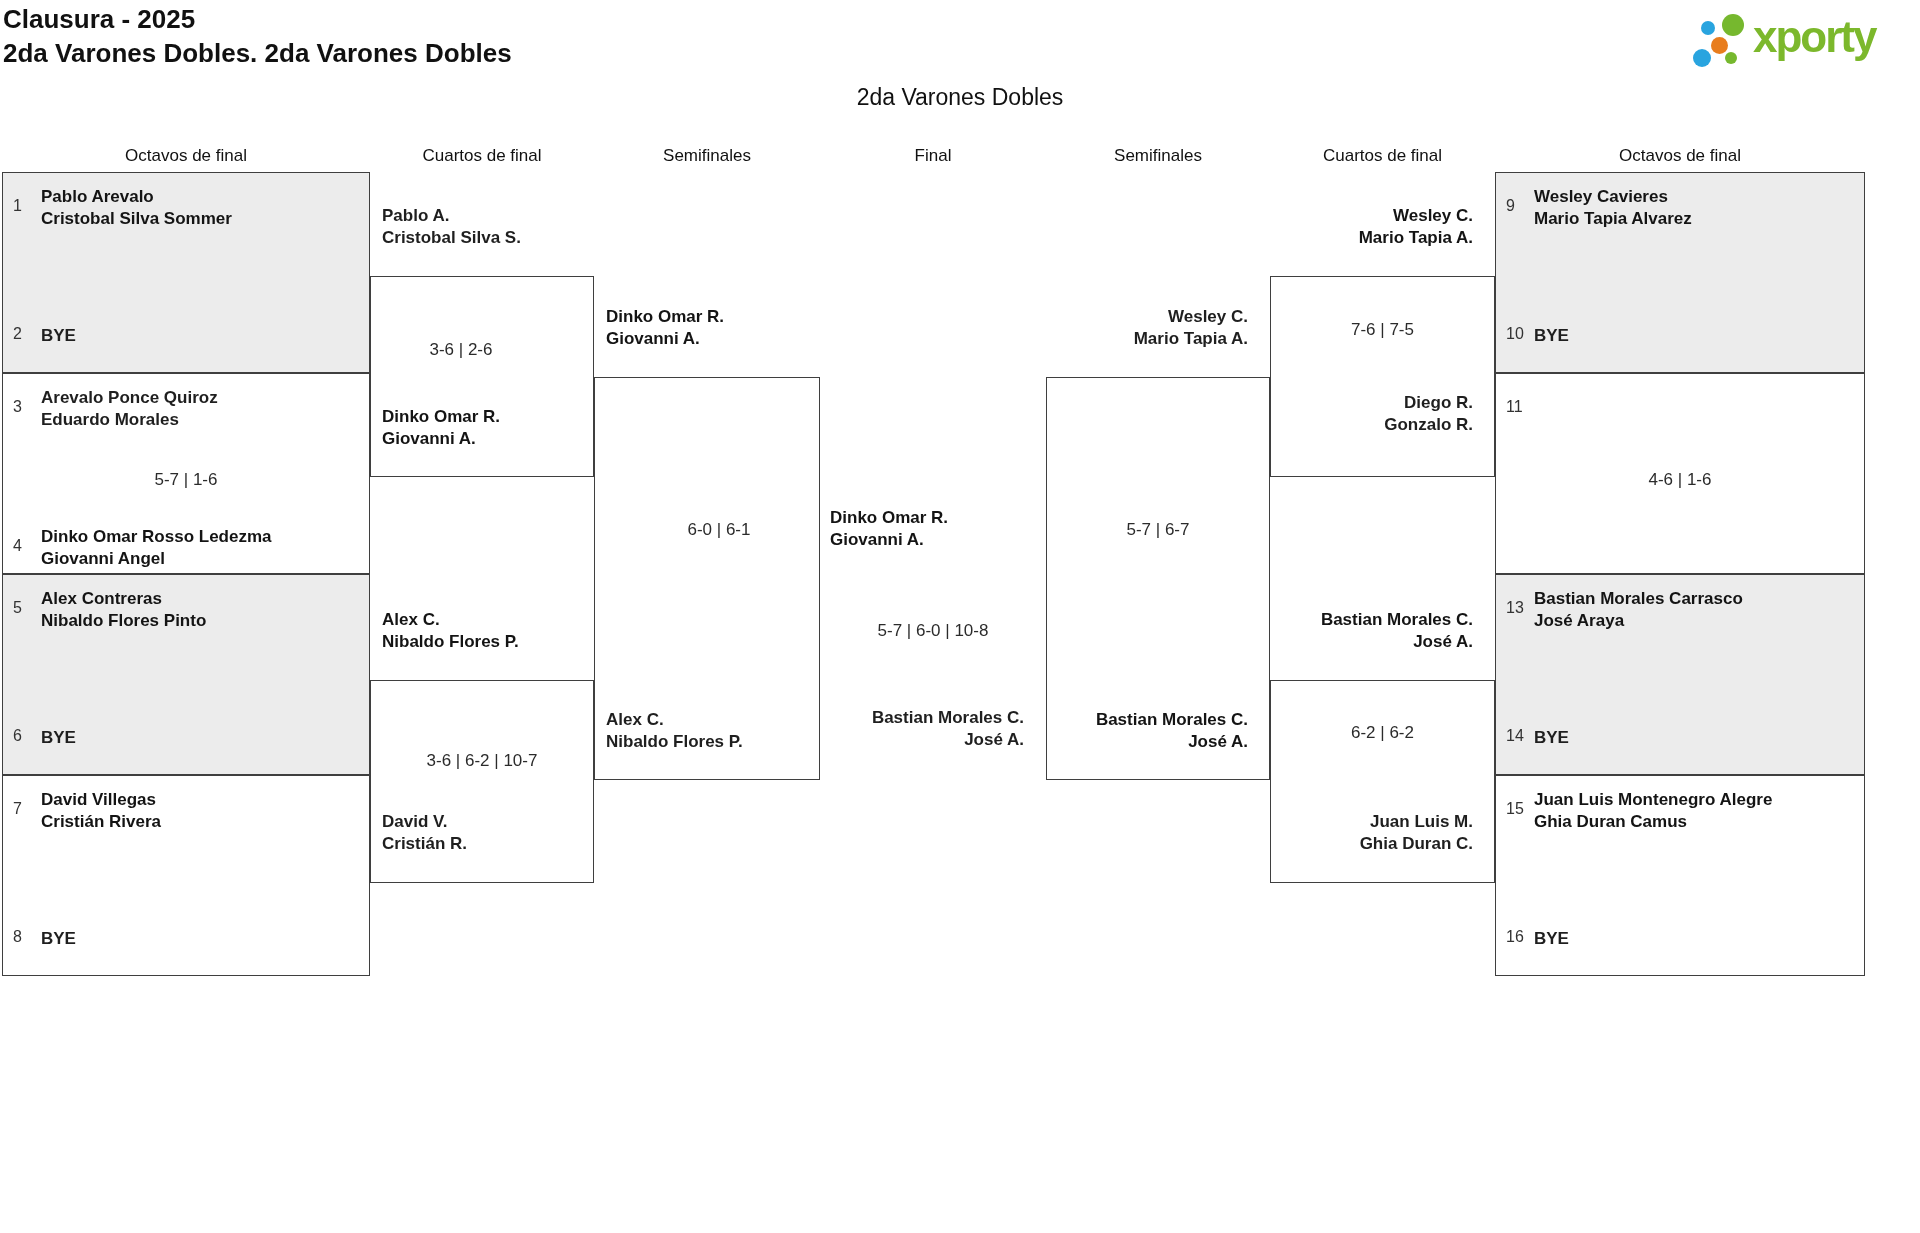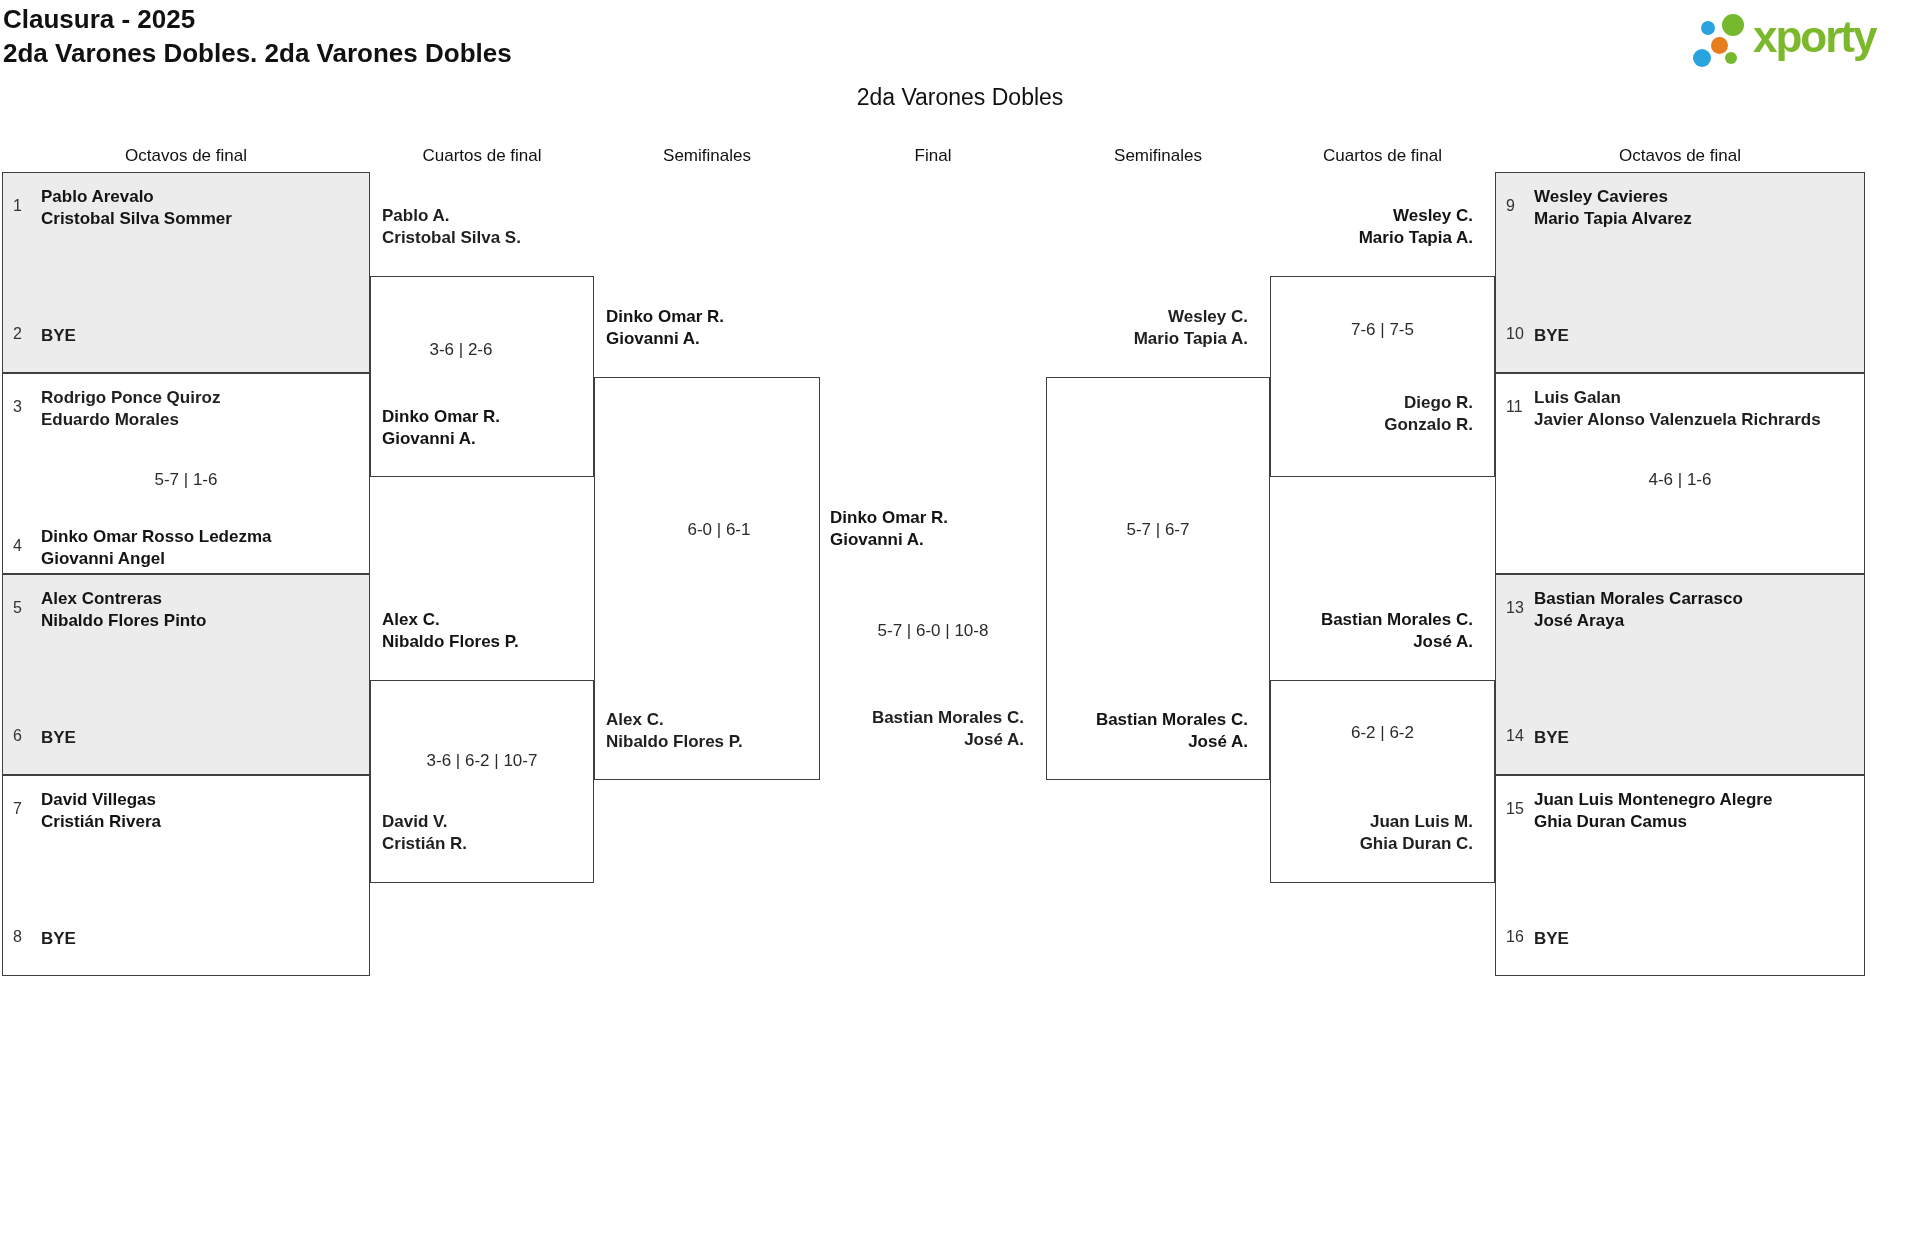--- a/index.html
+++ b/index.html
@@ -83,21 +83,21 @@
       <div class="tnames">
         <div class="tline">BYE</div>
       </div>
     </div>
   </div>
 
   <div class="box obox white" style="top:373px;height:201px;">
     <div class="trow t1">
       <div class="seed">3</div>
       <div class="tnames">
-        <div class="tline">Rodrigo Ponce Quiroz</div>
+        <div class="tline">Arevalo Ponce Quiroz</div>
         <div class="tline">Eduardo Morales</div>
       </div>
     </div>
     <div class="oscore">5-7 | 1-6</div>
     <div class="trow t2">
       <div class="seed">4</div>
       <div class="tnames b">
         <div class="tline">Dinko Omar Rosso Ledezma</div>
         <div class="tline">Giovanni Angel</div>
       </div>
@@ -151,24 +151,20 @@
       <div class="seed">10</div>
       <div class="tnames">
         <div class="tline">BYE</div>
       </div>
     </div>
   </div>
 
   <div class="box obox-r white" style="top:373px;height:201px;">
     <div class="trow t1">
       <div class="seed">11</div>
-      <div class="tnames">
-        <div class="tline">Luis Galan</div>
-        <div class="tline">Javier Alonso Valenzuela Richrards</div>
-      </div>
     </div>
     <div class="oscore">4-6 | 1-6</div>
   </div>
 
   <div class="box obox-r gray" style="top:574px;height:201px;">
     <div class="trow t1">
       <div class="seed">13</div>
       <div class="tnames b">
         <div class="tline">Bastian Morales Carrasco</div>
         <div class="tline">José Araya</div>

